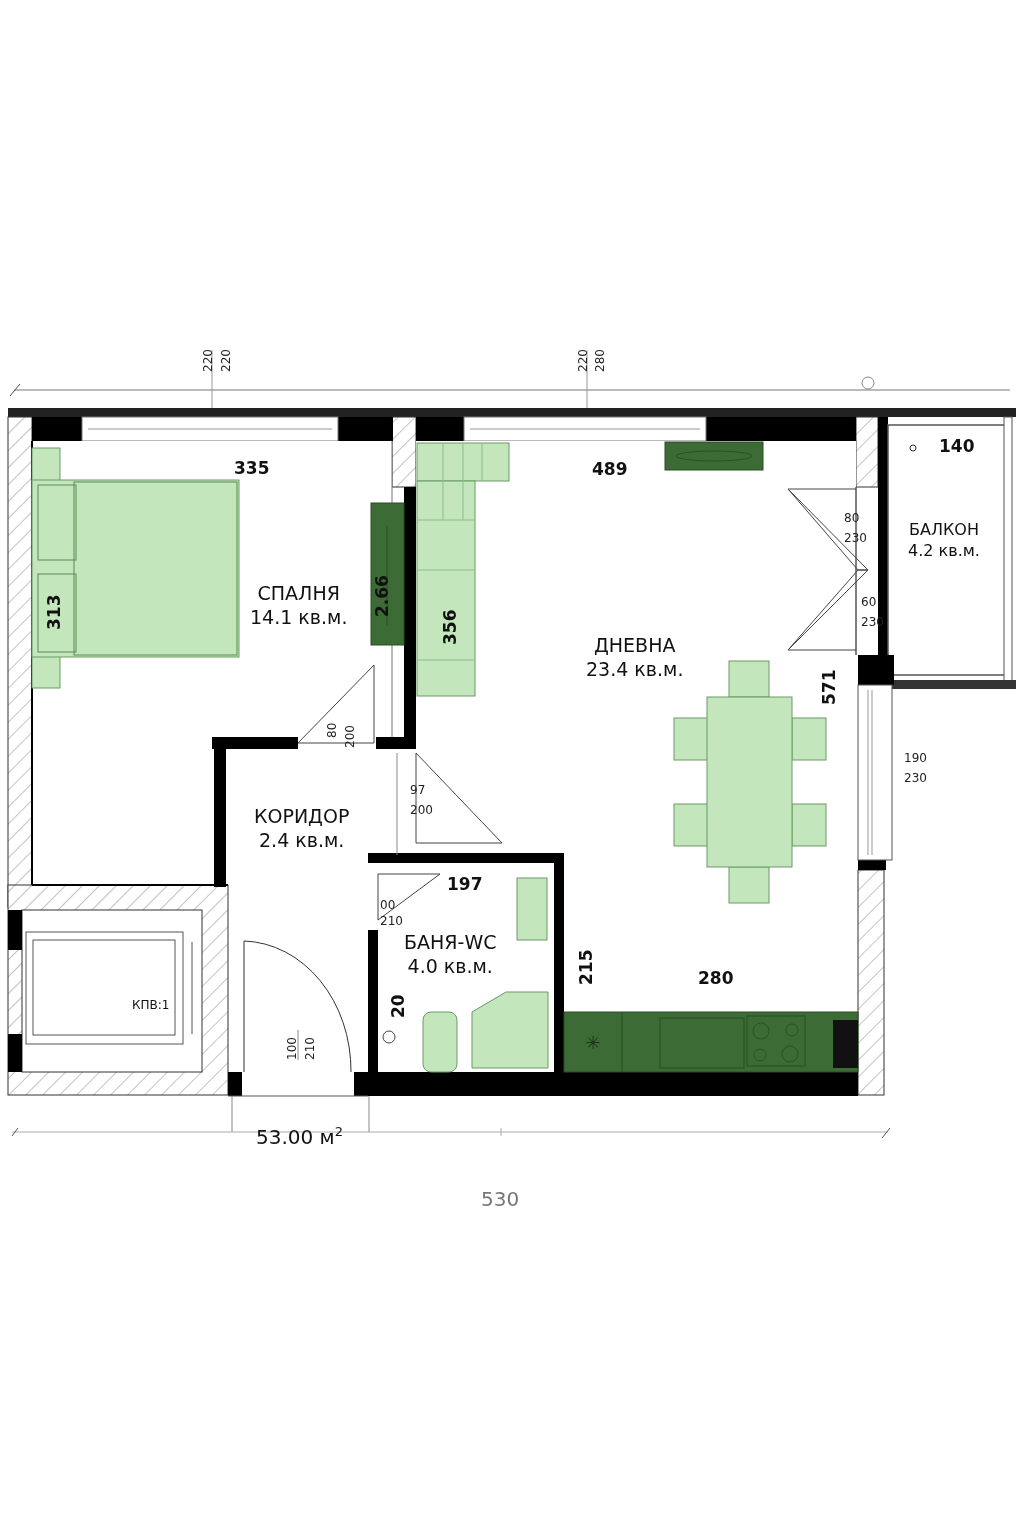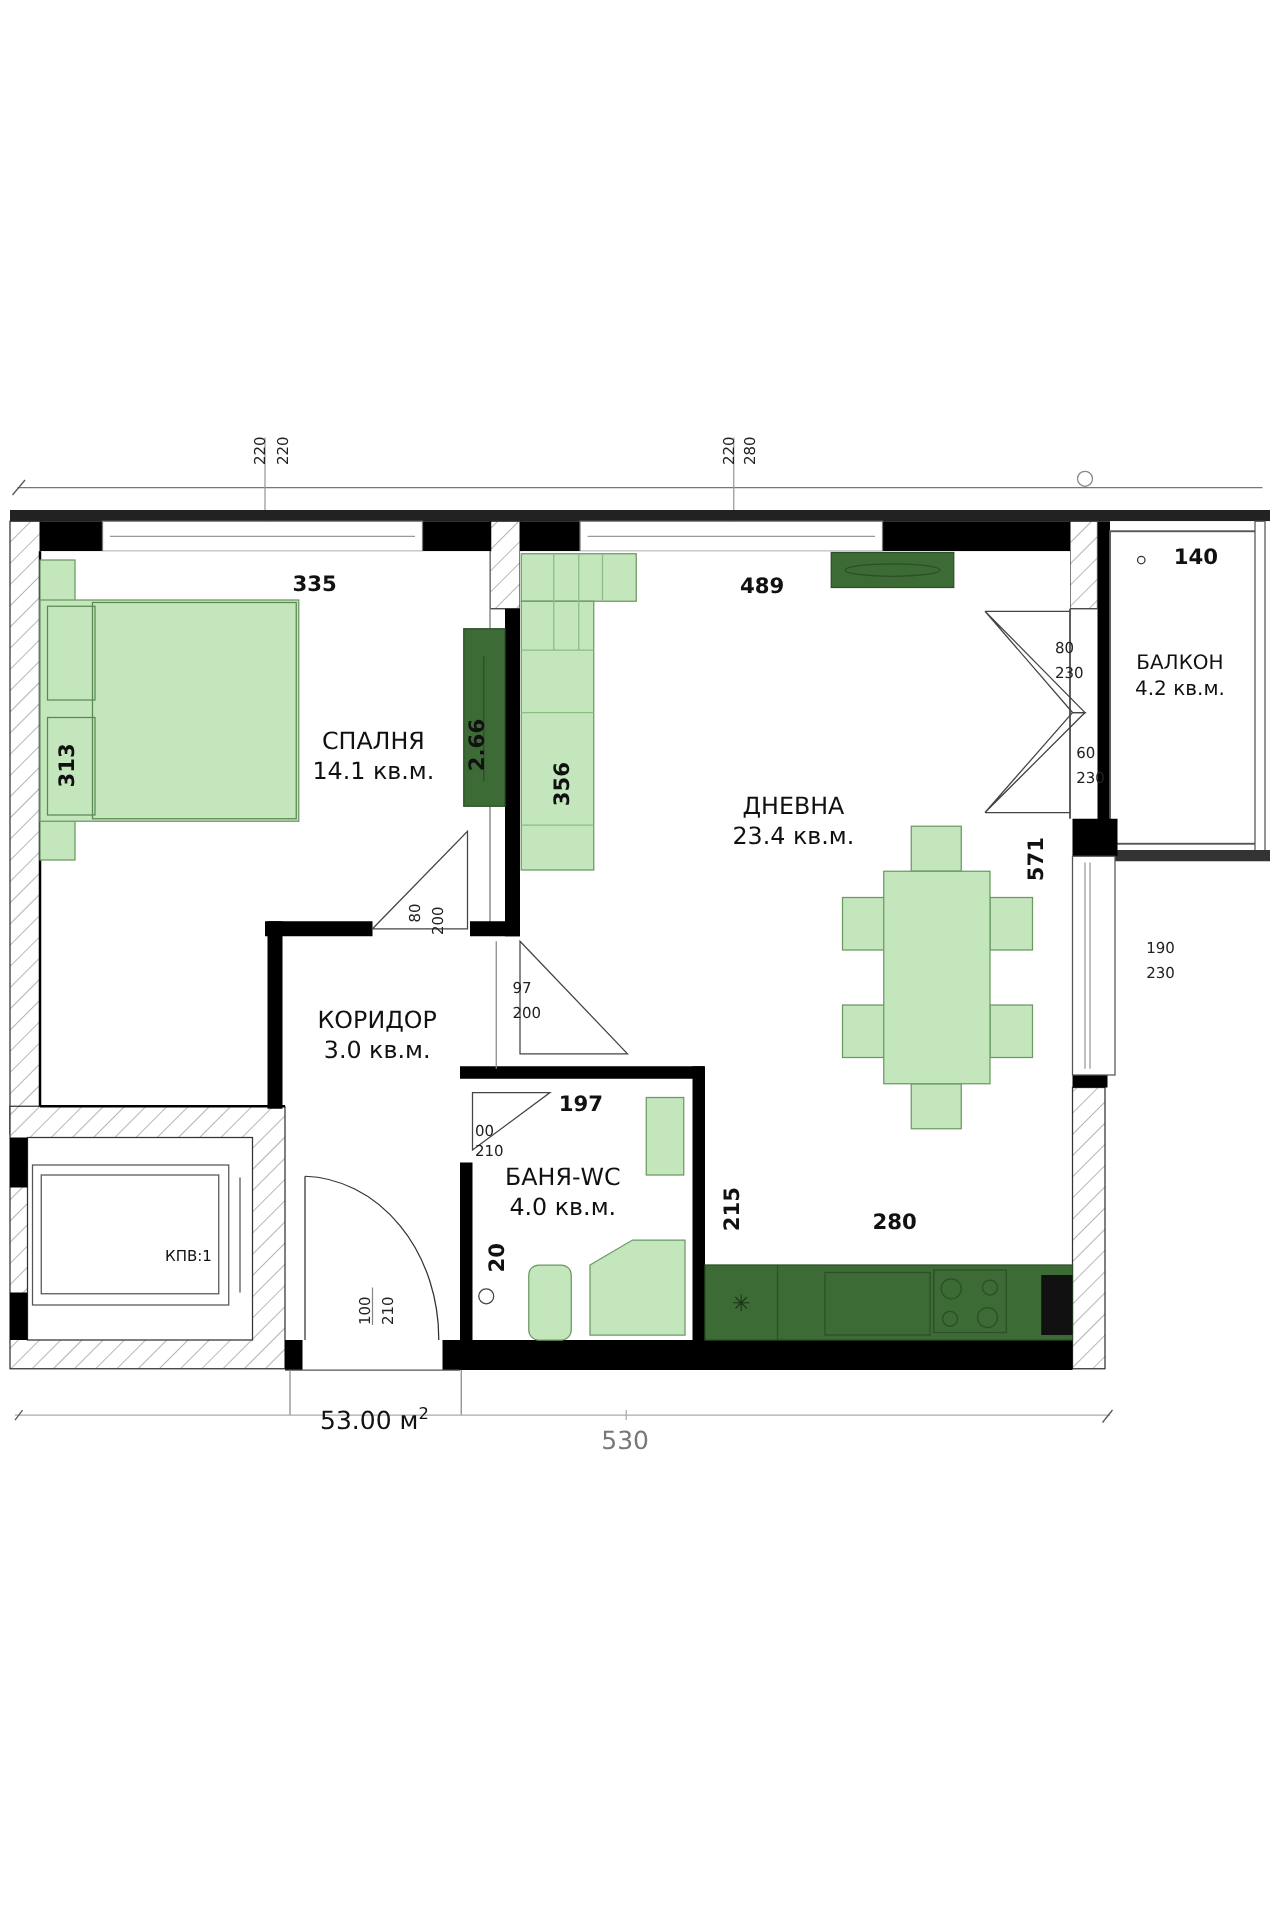--- a/index.html
+++ b/index.html
@@ -5,21 +5,21 @@
   html, body { margin:0; padding:0; background:#ffffff; }
   body { width:1024px; height:1536px; position:relative; overflow:hidden; font-family:"DejaVu Sans", sans-serif; }
   svg { position:absolute; left:0; top:0; }
   .lbl { position:absolute; color:#111; font-family:"DejaVu Sans", sans-serif; white-space:nowrap; }
   .room-name { font-size:19px; text-align:center; line-height:24px; }
   .dim-bold { font-weight:bold; font-size:17px; }
   .dim-small { font-size:12px; color:#222; line-height:20px; }
   .vert { transform-origin:left top; transform:rotate(-90deg); }
   .total { font-size:20px;margin-top:20px; }
   .total sup { font-size:13px; }
-  .overall { font-size:20px; color:#777; }
+  .overall { font-size:20px; color:#777;margin-top:47px; }
 </style>
 </head>
 <body>
 
 <svg width="1024" height="1536" viewBox="0 0 1024 1536">
   <defs>
     <pattern id="hatch" width="12" height="12" patternUnits="userSpaceOnUse" patternTransform="rotate(45)">
       <rect width="12" height="12" fill="#fff"></rect>
       <line x1="0" y1="0" x2="0" y2="12" stroke="#888" stroke-width="1"></line>
     </pattern>
@@ -214,41 +214,41 @@
 </div>
 
 <div class="lbl dim-small" style="left:844px;top:508px;">
   <div>80</div>
   <div>230</div>
 </div>
 <div class="lbl dim-small" style="left:820px;top:592px;margin-left:41px;">
   <div>60</div>
   <div>230</div>
 </div>
-<div class="lbl dim-small" style="left:904px;top:748px;margin-left:13px;">
+<div class="lbl dim-small" style="left:904px;top:748px;">
   <div>190</div>
   <div>230</div>
 </div>
 
 <div class="lbl dim-small vert" style="left:322px;top:738px;">80</div>
 <div class="lbl dim-small vert" style="left:340px;top:748px;">200</div>
 <div class="lbl dim-small" style="left:410px;top:780px;">
   <div>97</div>
   <div>200</div>
 </div>
 <div class="lbl dim-small" style="left:380px;top:897px;line-height:16px;">
   <div>00</div>
   <div>210</div>
 </div>
 <div class="lbl dim-small vert" style="left:282px;top:1060px;">100</div>
 <div class="lbl dim-small vert" style="left:300px;top:1060px;">210</div>
 
 <div class="lbl room-name" style="left:254px;top:804px;">
   <div>КОРИДОР</div>
-  <div>3.0 кв.м.</div>
+  <div>2.4 кв.м.</div>
 </div>
 
 <div class="lbl dim-bold" style="left:447px;top:874px;">197</div>
 <div class="lbl dim-bold vert" style="left:388px;top:1018px;">20</div>
 <div class="lbl room-name" style="left:404px;top:930px;">
   <div>БАНЯ-WC</div>
   <div>4.0 кв.м.</div>
 </div>
 
 <div class="lbl" style="left:132px;top:998px;font-size:12px;">КПВ:1</div>

